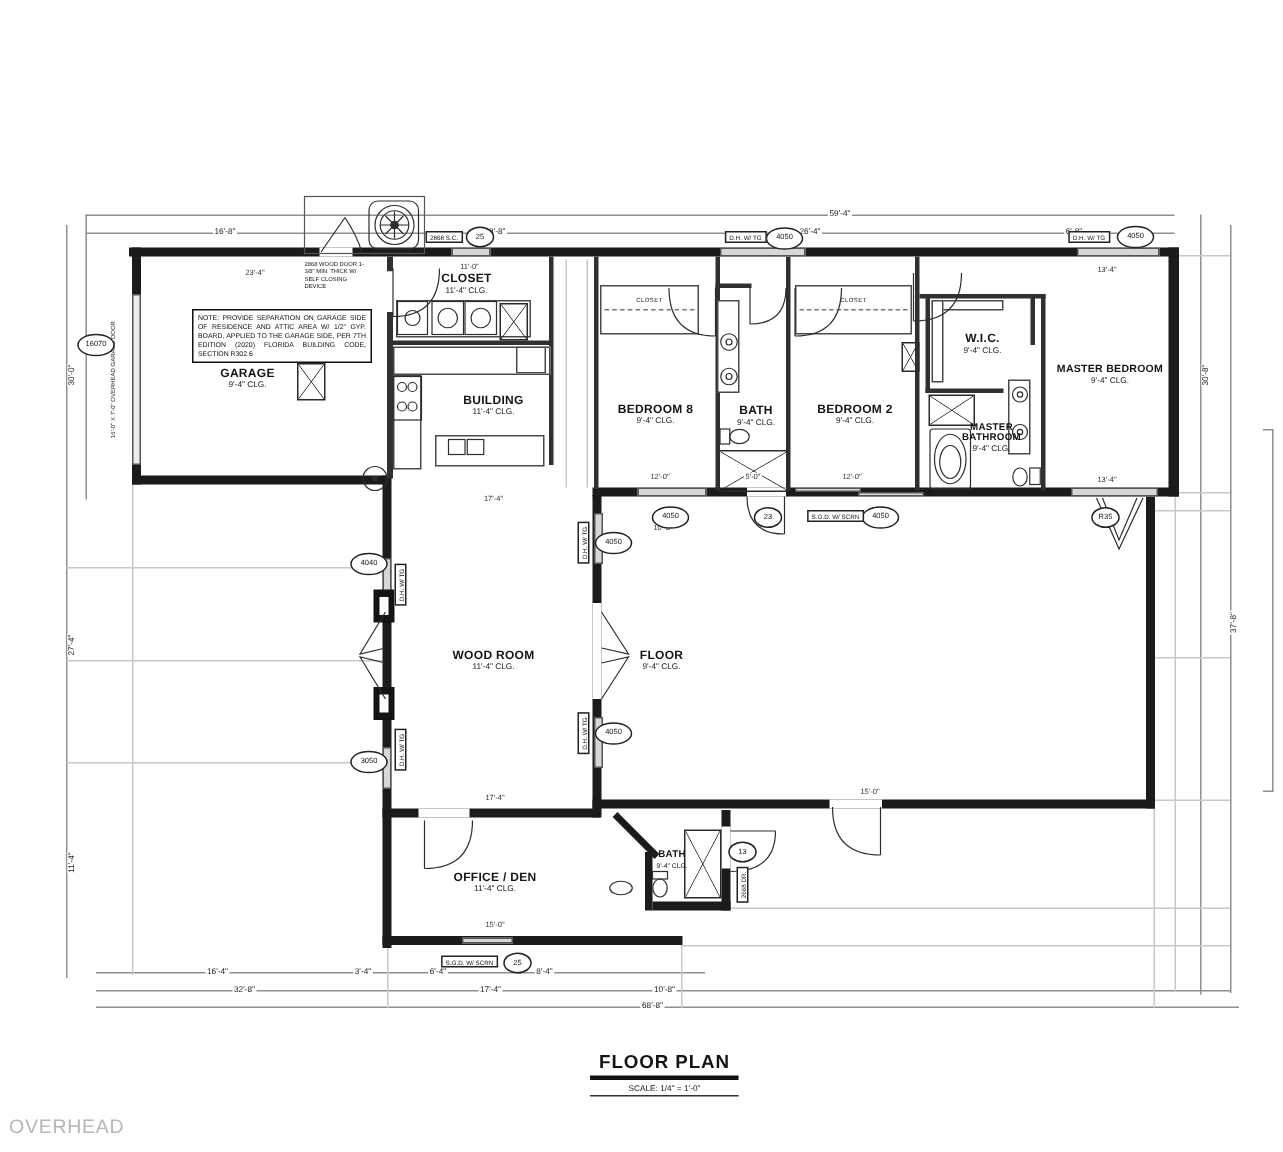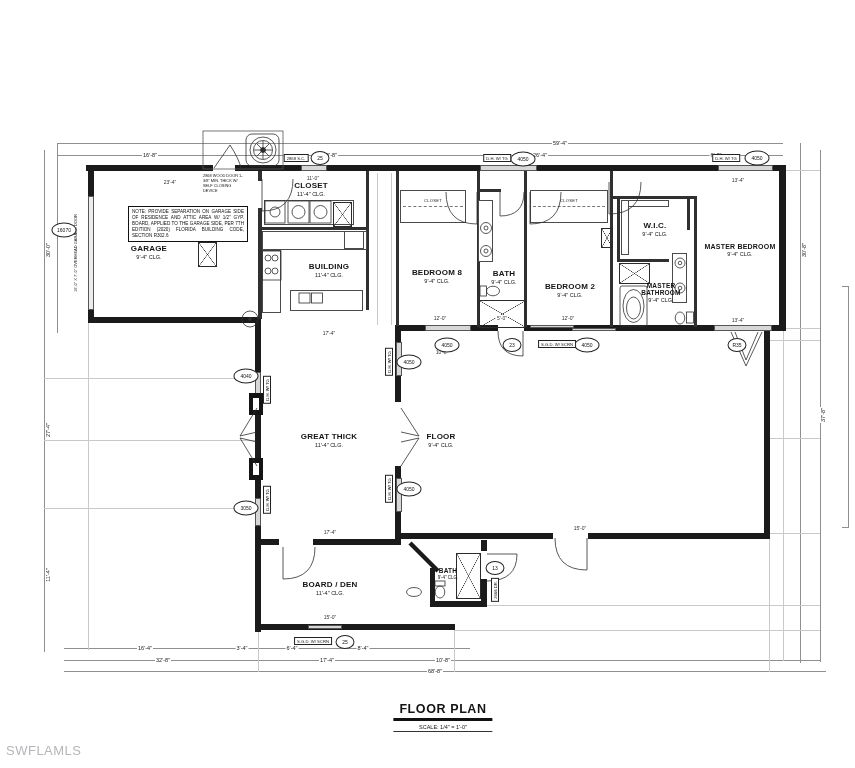--- a/index.html
+++ b/index.html
@@ -237,66 +237,66 @@
         <ellipse cx="440" cy="592" rx="4.8" ry="6"></ellipse>
       <ellipse cx="414" cy="592" rx="7.5" ry="4.5"></ellipse>
     </g>
 
     <g>
       <circle cx="250" cy="319" r="8"></circle>
         <circle cx="250" cy="319" r="1.5" fill="#2e2e2e"></circle>
     </g>
   </svg>
 
-  <div class="room" style="left:149px;top:252px">
+  <div class="room" style="left:165px;top:252px">
     <span class="nm">GARAGE</span>
     <span class="cg">9'-4" CLG.</span>
   </div>
   <div class="room" style="left:311px;top:189px">
     <span class="nm">CLOSET</span>
     <span class="cg">11'-4" CLG.</span>
   </div>
   <div class="room" style="left:329px;top:270px">
     <span class="nm">BUILDING</span>
     <span class="cg">11'-4" CLG.</span>
   </div>
   <div class="room" style="left:437px;top:276px">
     <span class="nm">BEDROOM 8</span>
     <span class="cg">9'-4" CLG.</span>
   </div>
   <div class="room" style="left:504px;top:277px">
     <span class="nm">BATH</span>
     <span class="cg">9'-4" CLG.</span>
   </div>
-  <div class="room" style="left:570px;top:290px">
+  <div class="room" style="left:570px;top:276px">
     <span class="nm">BEDROOM 2</span>
     <span class="cg">9'-4" CLG.</span>
   </div>
   <div class="room" style="left:655px;top:229px">
     <span class="nm">W.I.C.</span>
     <span class="cg">9'-4" CLG.</span>
   </div>
   <div class="room" style="left:740px;top:250px">
     <span class="nm" style="font-size:7px">MASTER BEDROOM</span>
     <span class="cg">9'-4" CLG.</span>
   </div>
   <div class="room wrap" style="left:661px;top:292px">
     <span class="nm" style="font-size:6.5px">MASTER BATHROOM</span>
     <span class="cg">9'-4" CLG.</span>
   </div>
   <div class="room" style="left:329px;top:440px">
-    <span class="nm">GREAT THICK</span>
+    <span class="nm">WOOD ROOM</span>
     <span class="cg">11'-4" CLG.</span>
   </div>
   <div class="room" style="left:441px;top:440px">
     <span class="nm">FLOOR</span>
     <span class="cg">9'-4" CLG.</span>
   </div>
   <div class="room" style="left:330px;top:588px">
-    <span class="nm">BOARD / DEN</span>
+    <span class="nm">OFFICE / DEN</span>
     <span class="cg">11'-4" CLG.</span>
   </div>
   <div class="room" style="left:448px;top:573px">
     <span class="nm" style="font-size:6.5px">BATH</span>
     <span class="cg" style="font-size:4.5px">9'-4" CLG.</span>
   </div>
   <div class="closetlbl" style="left:433px;top:200px">CLOSET</div>
   <div class="closetlbl" style="left:569px;top:200px">CLOSET</div>
 
   <div class="note" style="left:128px;top:206px;width:112px">NOTE: PROVIDE SEPARATION ON GARAGE SIDE OF RESIDENCE AND ATTIC AREA W/ 1/2" GYP. BOARD, APPLIED TO THE GARAGE SIDE, PER 7TH EDITION (2020) FLORIDA BUILDING CODE, SECTION R302.6</div>
@@ -357,15 +357,15 @@
   <div class="dim inner" style="left:738px;top:320px">13'-4"</div>
   <div class="dim inner" style="left:330px;top:532px">17'-4"</div>
   <div class="dim inner" style="left:580px;top:528px">15'-0"</div>
   <div class="dim inner" style="left:330px;top:617px">15'-0"</div>
   <div class="dim inner" style="left:442px;top:352px">10'-8"</div>
 
   <div id="titleblock">
     <span class="t">FLOOR PLAN</span>
     <span class="s">SCALE:  1/4" = 1'-0"</span>
   </div>
-  <div id="watermark">SWFLAMLS</div>
+  <div id="watermark">OVERHEAD</div>
 
 </div>
 
 </body></html>

